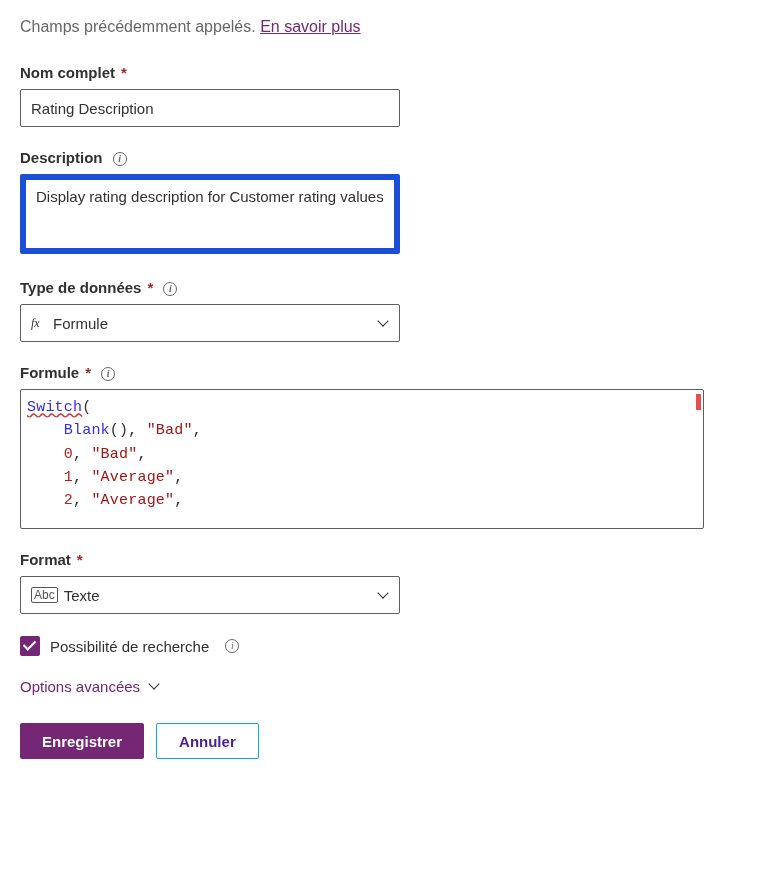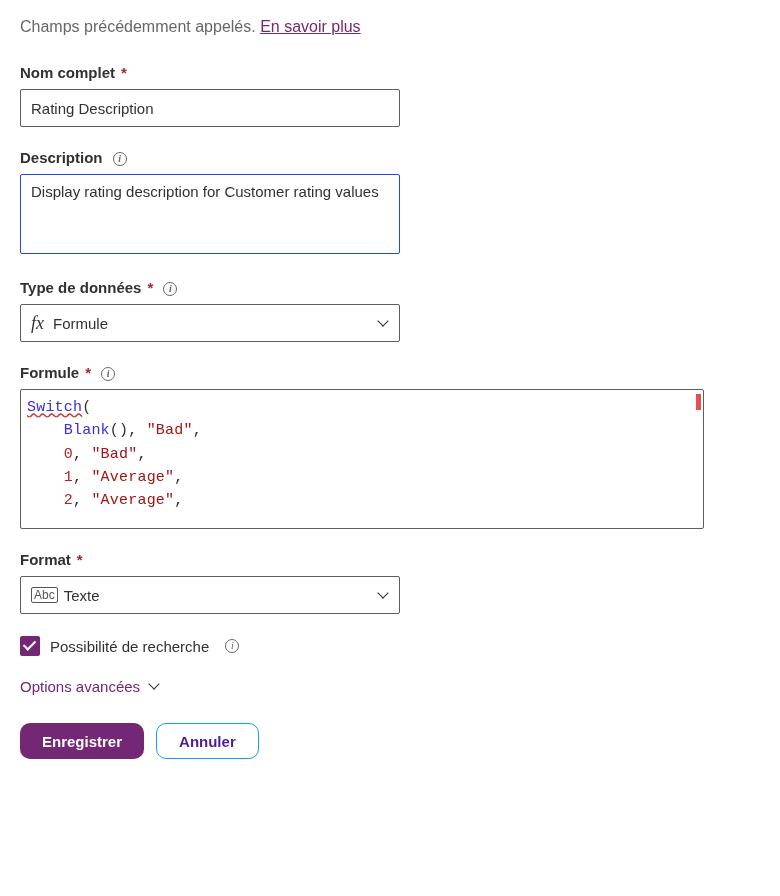--- a/index.html
+++ b/index.html
@@ -96,21 +96,21 @@
       border: 1px solid #605e5c;
       border-radius: 2px;
       padding: 4px 10px;
       font-size: 15px;
       color: #323130;
       font-family: inherit;
     }
     .textarea-input {
       width: 380px;
       height: 80px;
-      border: 1px solid #1d4ed8;
+      border: 6px solid #1d4ed8;
       border-radius: 2px;
       padding: 8px 10px;
       font-size: 15px;
       color: #323130;
       font-family: inherit;
       resize: none;
     }
     .select-wrap {
       width: 380px;
       height: 38px;
@@ -120,21 +120,21 @@
       align-items: center;
       padding: 0 10px;
       cursor: pointer;
       position: relative;
       background: #fff;
     }
     .select-prefix-icon {
       width: 22px;
       font-style: italic;
       font-family: "Cambria Math", serif;
-      font-size: 18px;
+      font-size: 12px;
       color: #323130;
     }
     .abc-icon {
       border: 1px solid #555;
       border-radius: 2px;
       font-size: 12px;
       padding: 1px 2px;
       line-height: 1;
       font-family: sans-serif;
       font-style: normal;
@@ -234,21 +234,21 @@
     }
     .button-row {
       display: flex;
       gap: 12px;
     }
     .btn {
       height: 36px;
       padding: 0 22px;
       font-size: 15px;
       font-weight: 600;
-      border-radius: 10px;
+      border-radius: 2px;
       cursor: pointer;
       font-family: inherit;
     }
     .btn-primary {
       background: #742774;
       color: #fff;
       border: none;
     }
     .btn-secondary {
       background: #fff;

